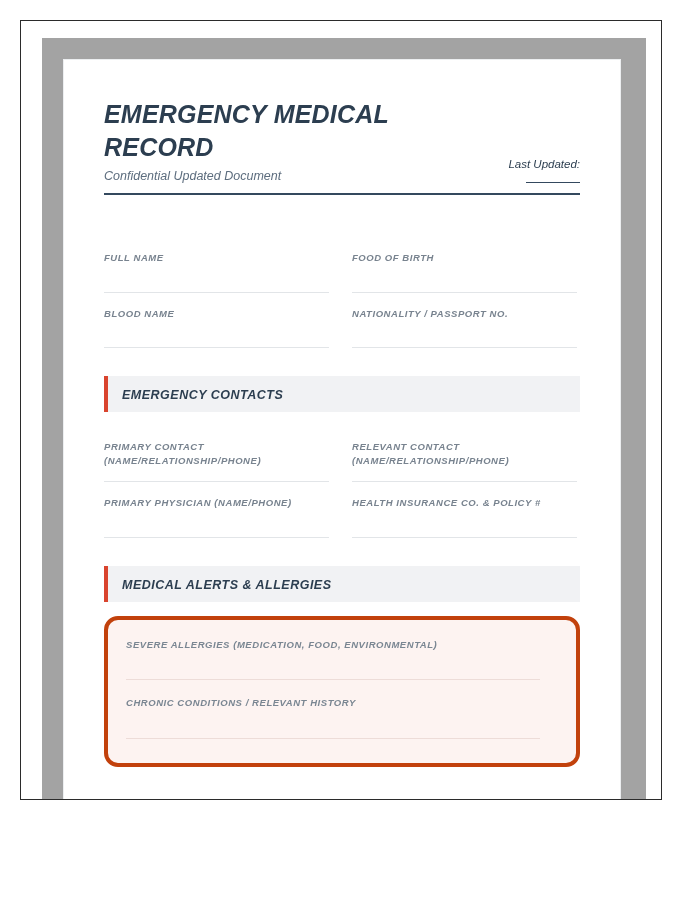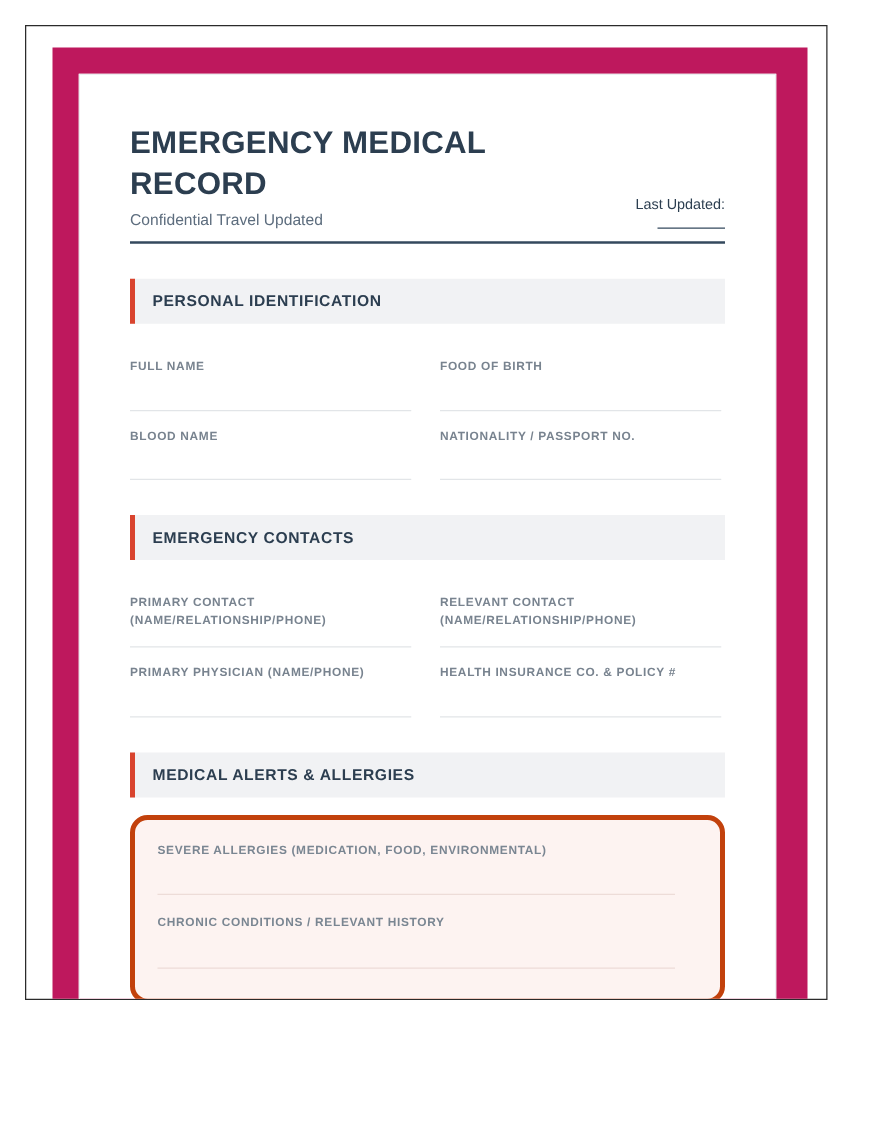--- a/index.html
+++ b/index.html
@@ -24,22 +24,23 @@
     background: #ffffff;
     overflow: hidden;
   }
 
   #page-bg {
     position: absolute;
     left: 21px;
     top: 17px;
     width: 604px;
     height: 763px;
-    background: #be185d;
-    overflow: hidden;
+    background: #a3a3a3;
+    overflow: hidden;
+    font-style: italic;
   }
 
   #doc-card {
     position: absolute;
     left: 21px;
     top: 21px;
     width: 558px;
     height: 742px;
     background: #ffffff;
     border: 1px solid #eceef0;
@@ -155,32 +156,29 @@
 <body>
 
 <div id="viewport-frame">
   <div id="page-bg">
     <div id="doc-card">
       <div class="card-inner">
 
         <div class="doc-header">
           <div class="title-block">
             <div class="doc-title">EMERGENCY MEDICAL RECORD</div>
-            <div class="doc-subtitle">Confidential Travel Updated</div>
+            <div class="doc-subtitle">Confidential Updated Document</div>
           </div>
           <div class="last-updated">
             <span class="last-updated-label">Last Updated:</span>
             <span class="last-updated-line"></span>
           </div>
         </div>
 
         <div class="section">
-          <div class="section-header">
-            <span class="section-header-title">PERSONAL IDENTIFICATION</span>
-          </div>
           <div class="field-grid">
             <div class="field">
               <span class="field-label">FULL NAME</span>
               <span class="field-line"></span>
             </div>
             <div class="field">
               <span class="field-label">FOOD OF BIRTH</span>
               <span class="field-line"></span>
             </div>
             <div class="field">

